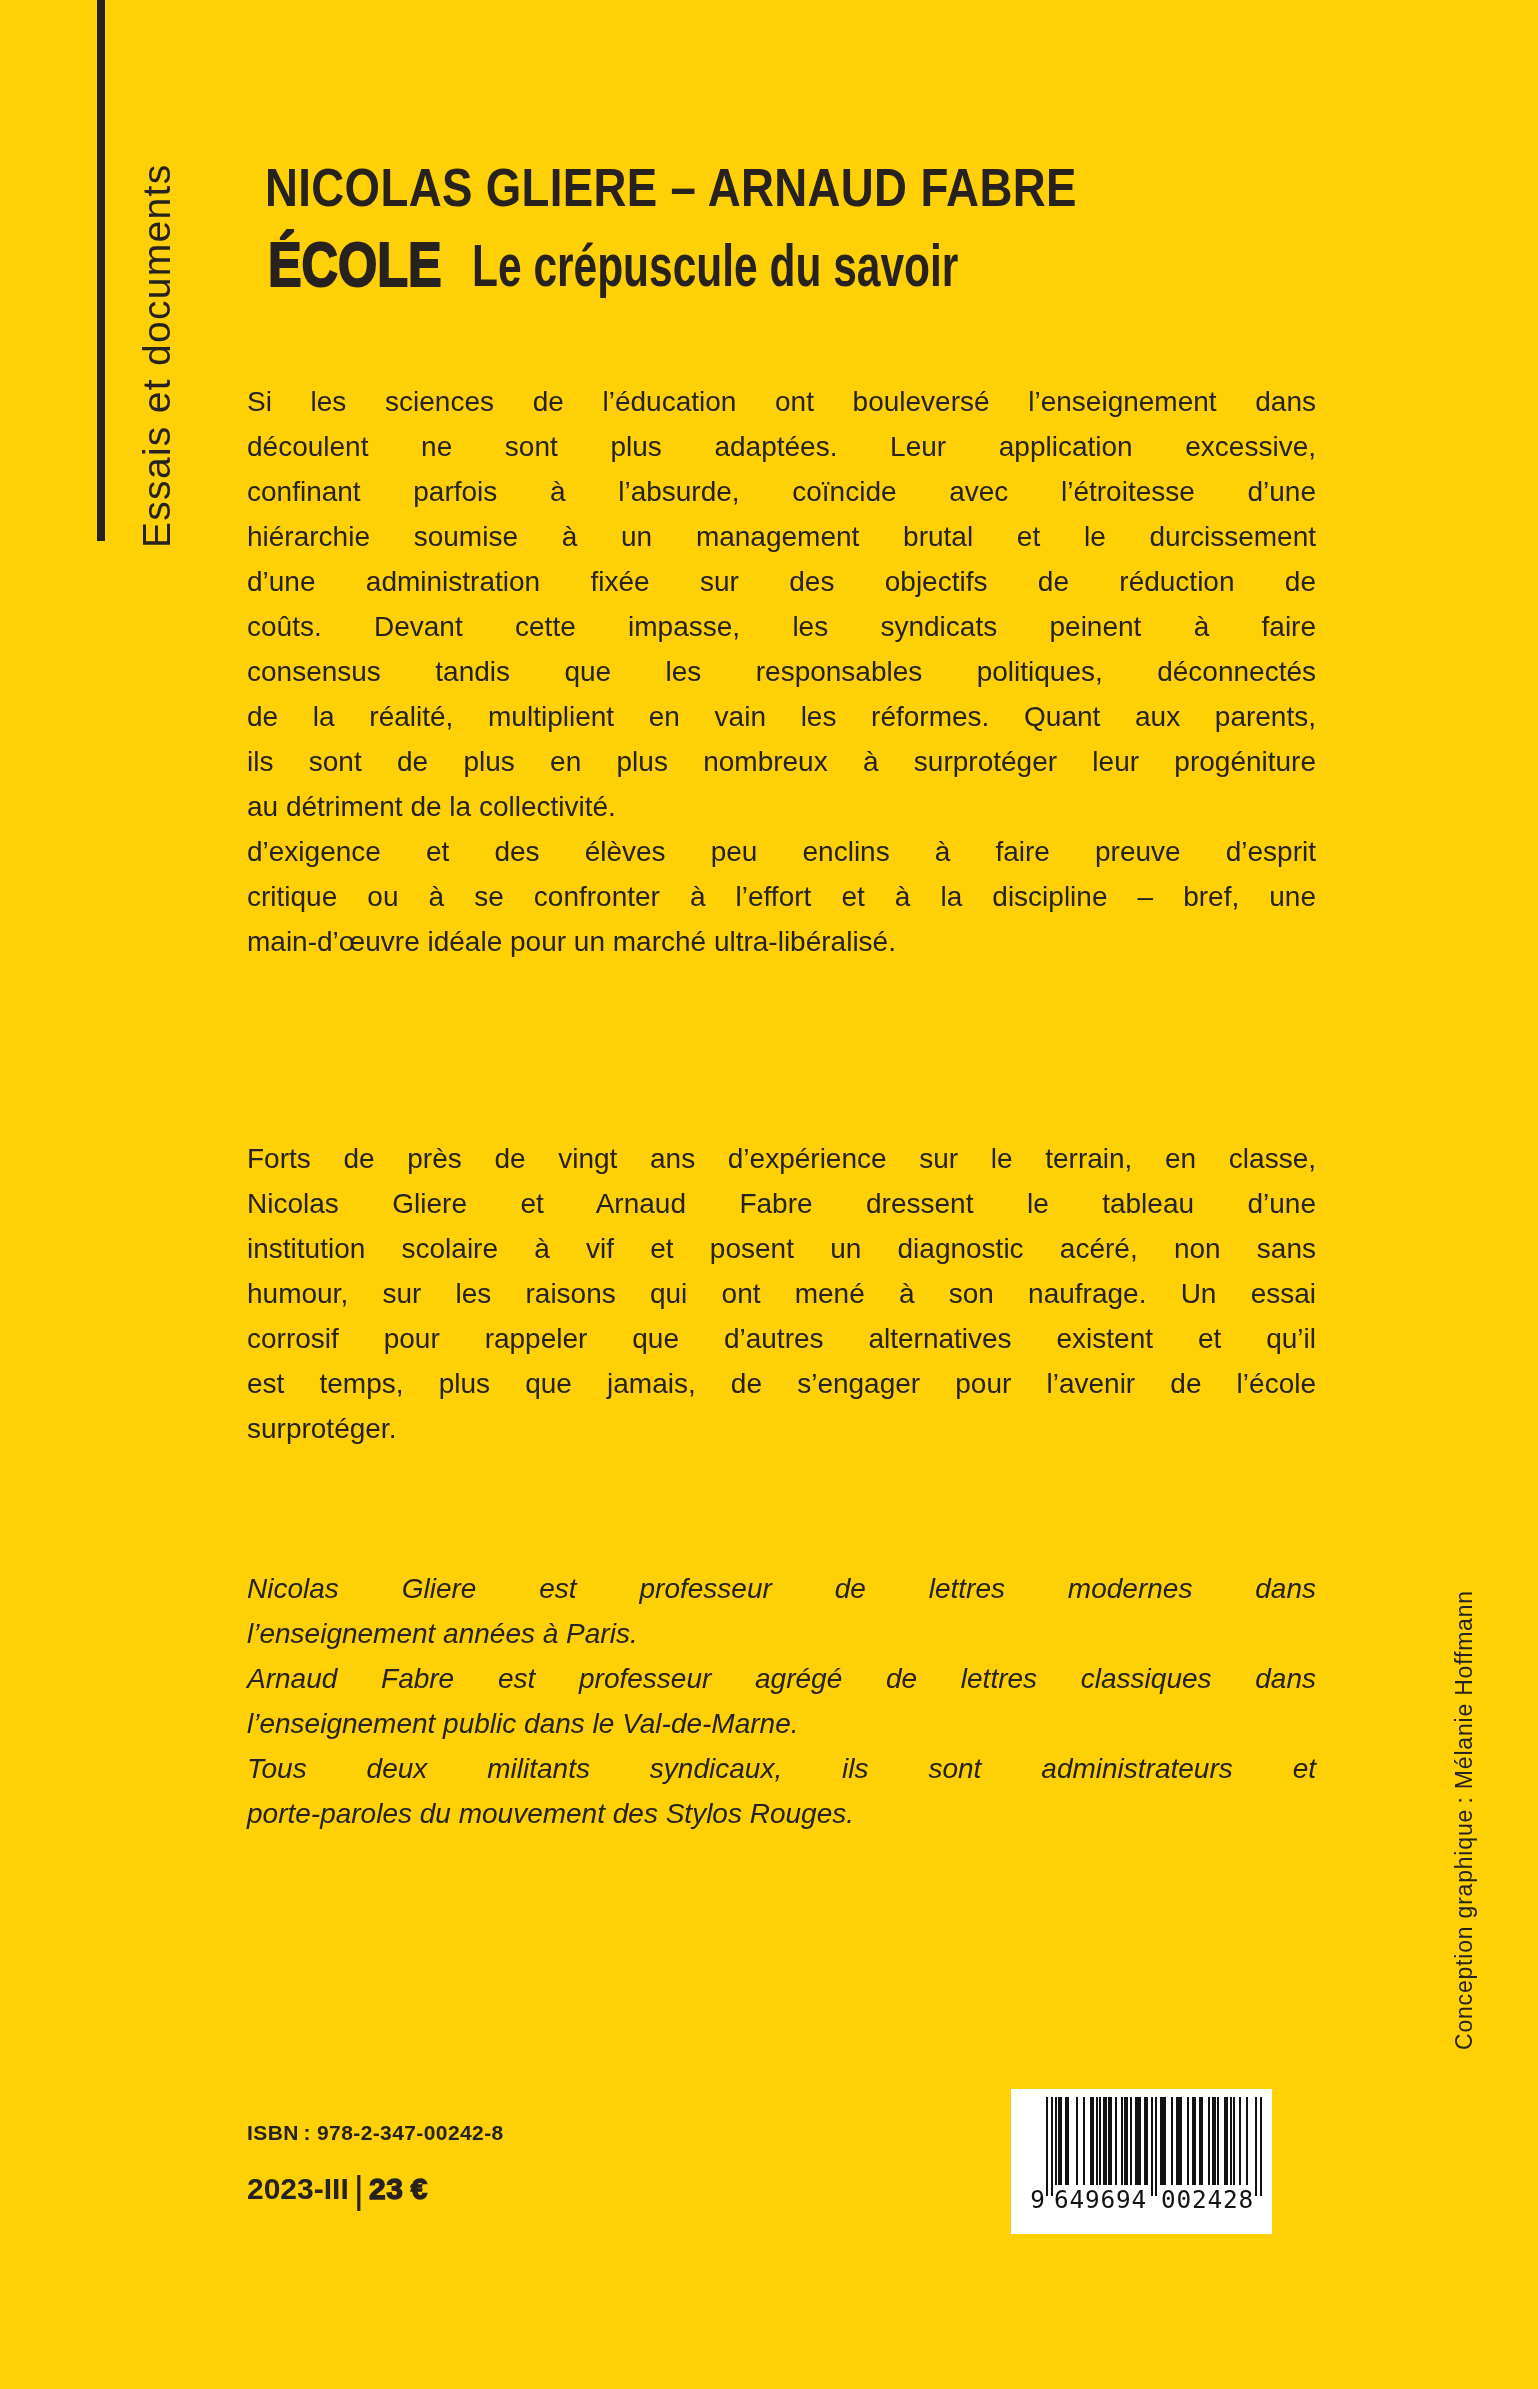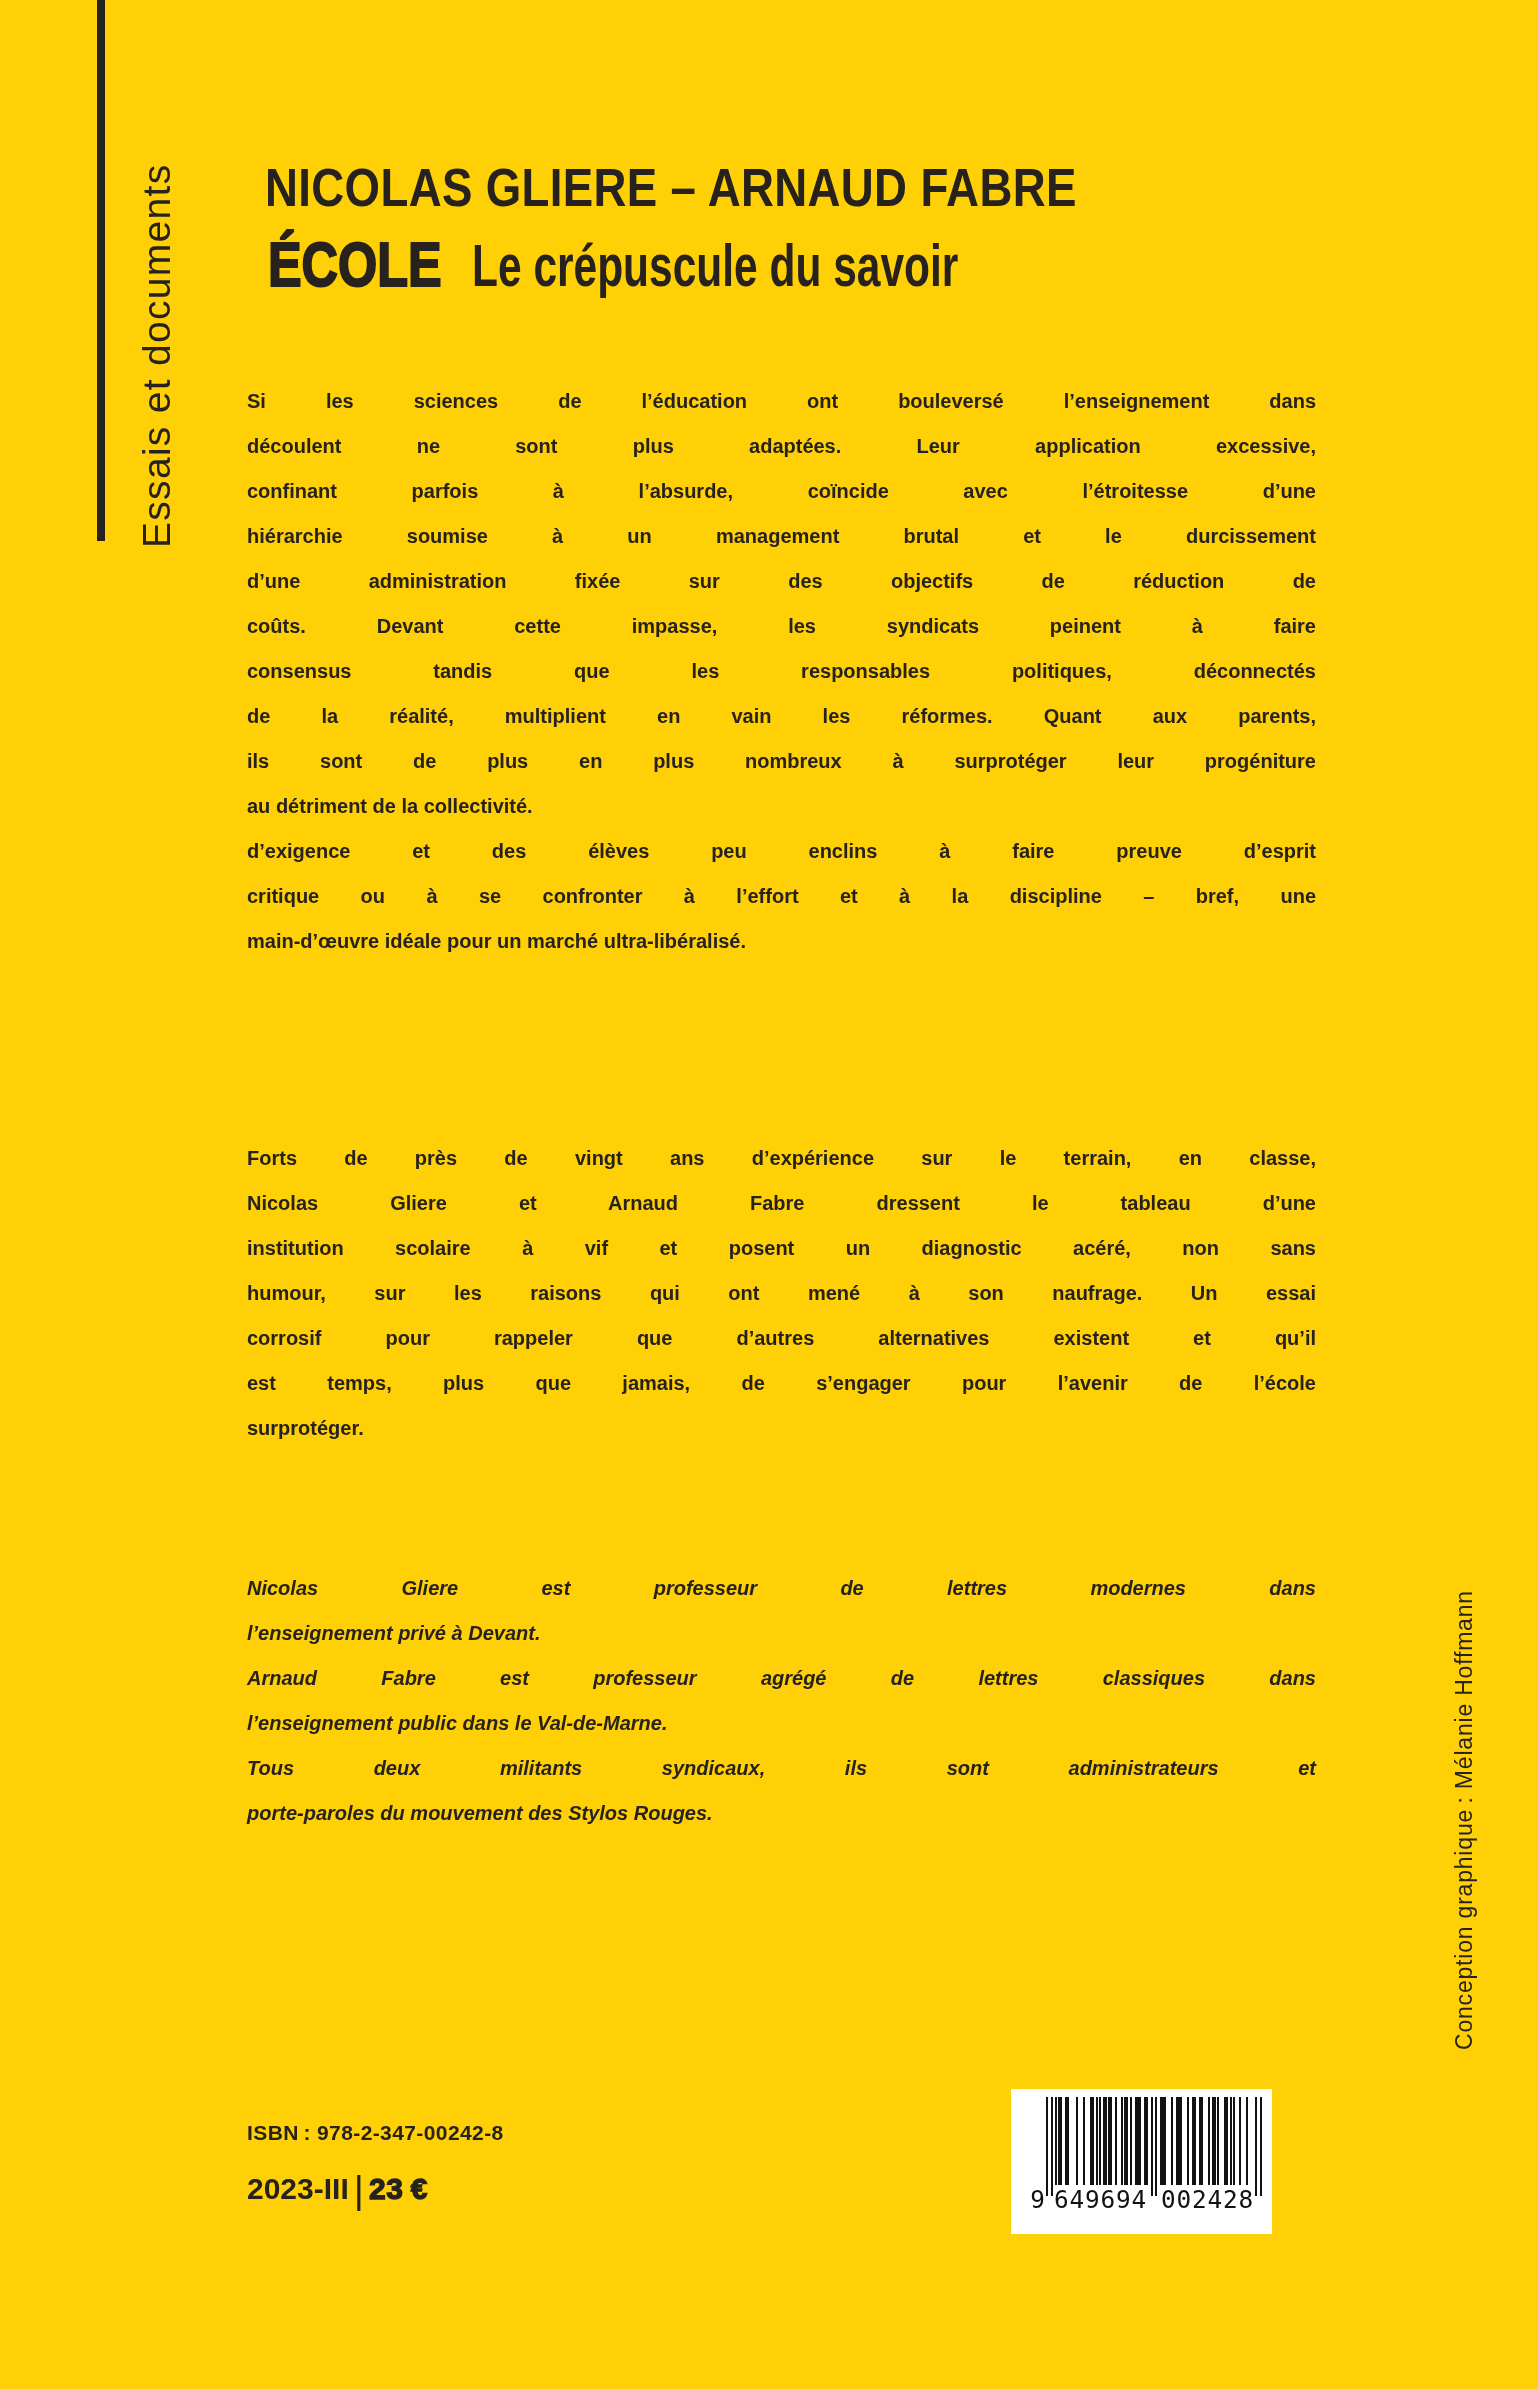--- a/index.html
+++ b/index.html
@@ -17,21 +17,21 @@
     line-height:1; transform:scaleX(0.845); transform-origin:0 0; white-space:nowrap; letter-spacing:0.4px; }
   .title-word { position:absolute; left:268px; top:233px; font-size:63px; font-weight:700; line-height:1;
     transform:scaleX(0.80); transform-origin:0 0; -webkit-text-stroke:2.1px currentColor; white-space:nowrap; }
   .subtitle { position:absolute; left:472px; top:237px; font-size:59px; font-weight:700; line-height:1;
     transform:scaleX(0.72); transform-origin:0 0; white-space:nowrap; }
   
   .text-block { position:absolute; left:247px; width:1069px; }
   .blk-1 { top:379px; }
   .blk-2 { top:1104px;margin-top:32px; }
   .blk-bio { top:1566px; font-style:italic; }
-  .bline { font-size:20px; font-weight:700; line-height:45px;
+  .bline { font-size:28px; font-weight:400; line-height:45px;
     text-align:justify; text-align-last:justify; }
   .bline.flush { text-align:left; text-align-last:left; }
   
   .isbn { position:absolute; left:247px; top:2121px; font-size:21px; font-weight:700; line-height:1.1; letter-spacing:0.4px; }
   .edition { position:absolute; left:247px; top:2169px; font-size:30px; font-weight:700; line-height:1.1; }
   .edition .sep { font-size:39px; font-weight:400; vertical-align:-4.2px; padding:0 5px; }
   .edition .price { -webkit-text-stroke:1.3px currentColor; letter-spacing:0.8px; }
   
   .barcode { position:absolute; left:1011px; top:2089px; width:261px; height:145px; background:#ffffff; }
   .barcode .bar { position:absolute; top:8.4px; width:2.4px; height:88px; background:#121212; }
@@ -83,21 +83,21 @@
       <div class="bline">institution scolaire à vif et posent un diagnostic acéré, non sans</div>
       <div class="bline">humour, sur les raisons qui ont mené à son naufrage. Un essai</div>
       <div class="bline">corrosif pour rappeler que d’autres alternatives existent et qu’il</div>
       <div class="bline">est temps, plus que jamais, de s’engager pour l’avenir de l’école</div>
       <div class="bline flush">surprotéger.</div>
     </div>
 
   <div class="text-block blk-bio">
 
   <div class="bline">Nicolas Gliere est professeur de lettres modernes dans</div>
-      <div class="bline flush">l’enseignement privé à Devant.</div>
+      <div class="bline flush">l’enseignement années à Paris.</div>
       <div class="bline">Arnaud Fabre est professeur agrégé de lettres classiques dans</div>
       <div class="bline flush">l’enseignement public dans le Val-de-Marne.</div>
       <div class="bline">Tous deux militants syndicaux, ils sont administrateurs et</div>
       <div class="bline flush">porte-paroles du mouvement des Stylos Rouges.</div>
     </div>
 
   <div class="isbn">ISBN : 978-2-347-00242-8</div>
 
   <div class="edition">
     <span>2023-III</span><span class="sep">|</span><span class="price">23 €</span>

